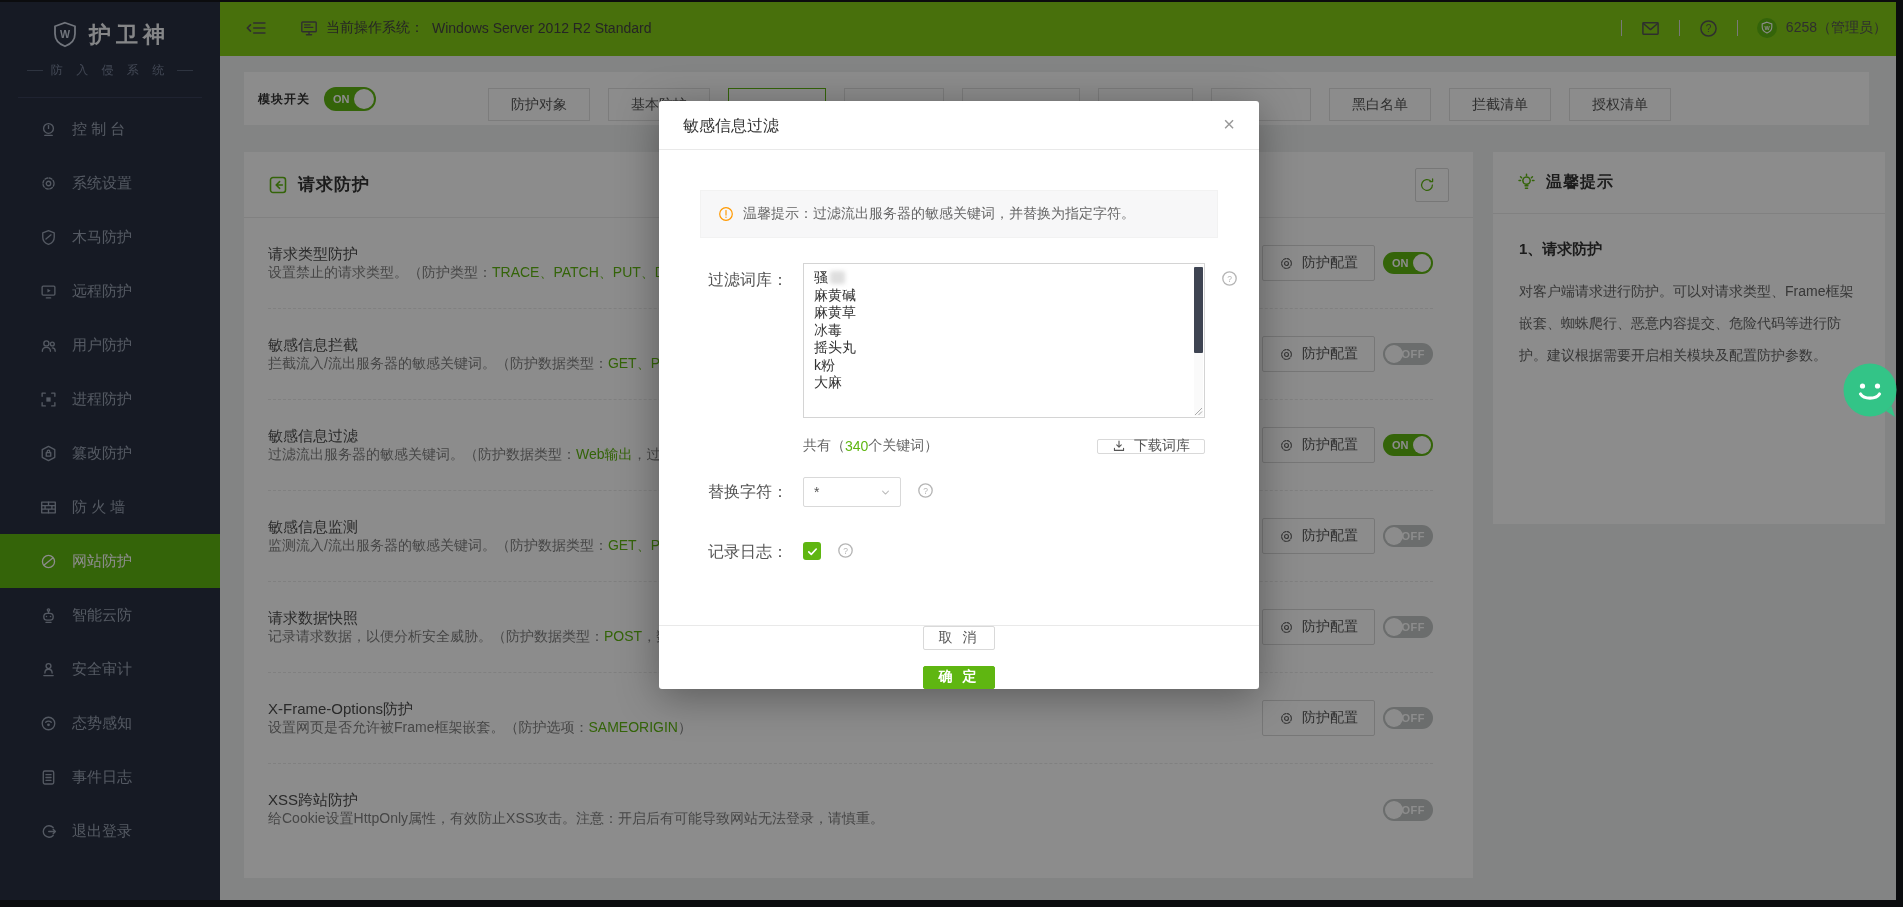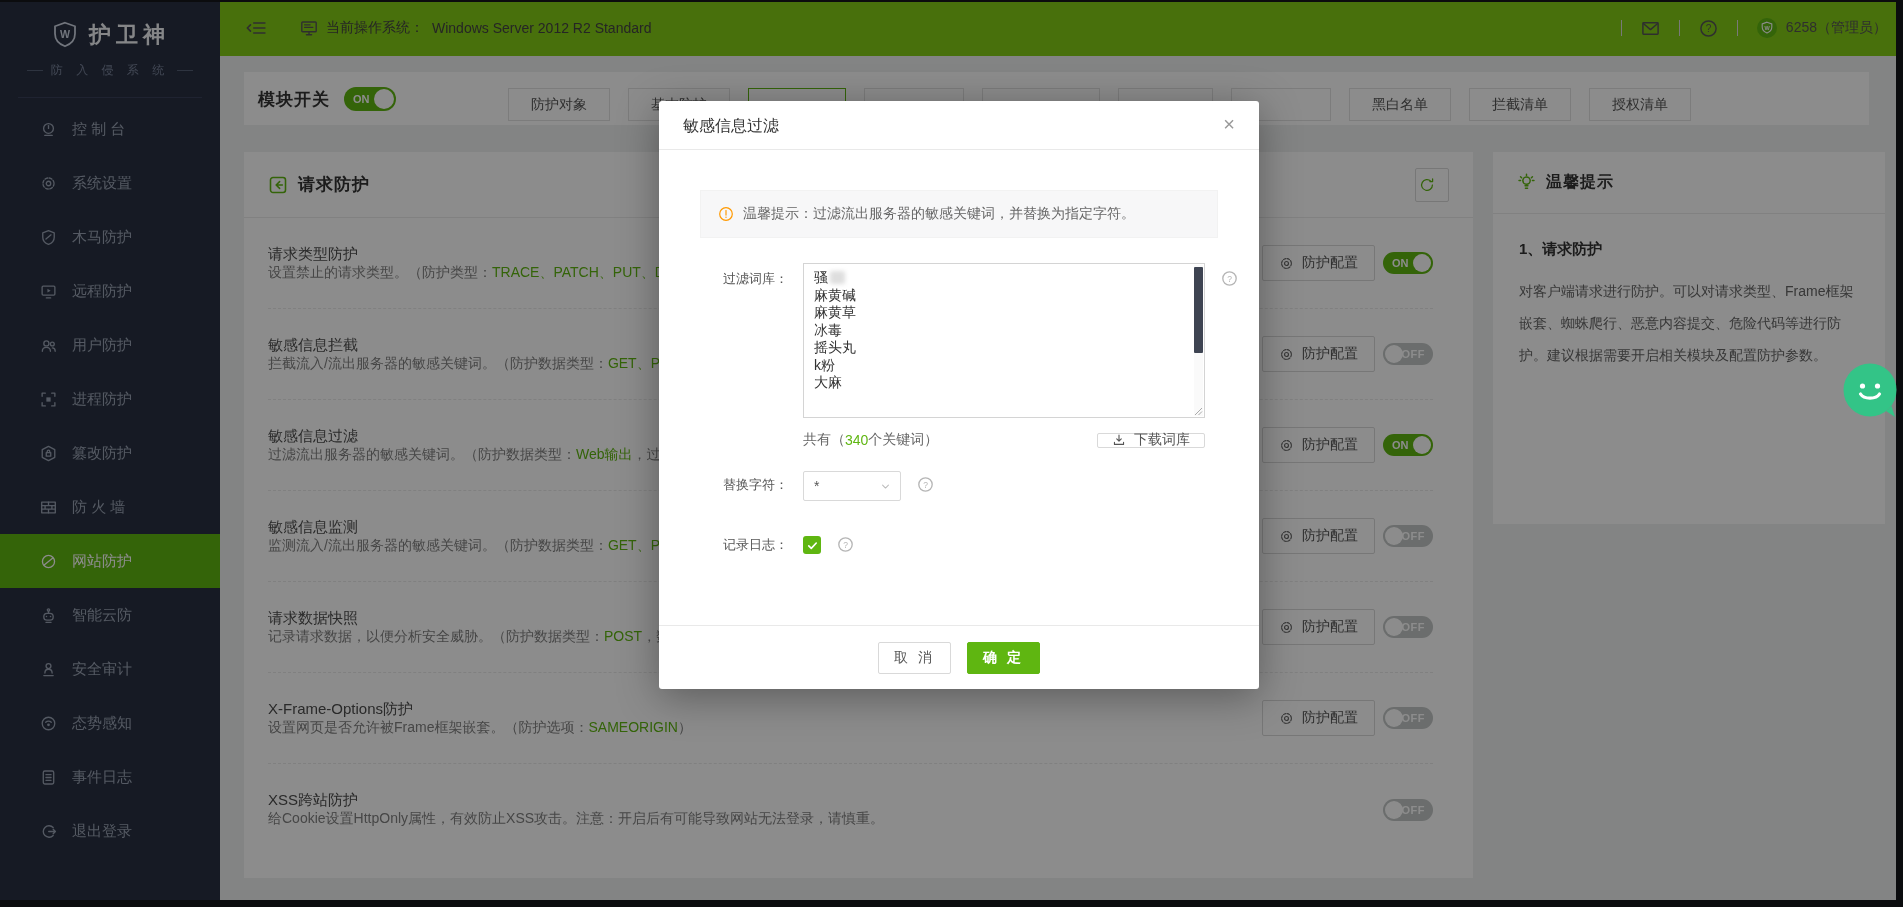--- a/index.html
+++ b/index.html
@@ -27,21 +27,21 @@
   .os-wrap .ic { width:18px; height:18px; color:#555; }
   .hdr-right { margin-left:auto; display:flex; align-items:center; padding-right:16px; color:#555; }
   .hdr-sep { width:1px; height:16px; background:#dcdcdc; margin:0 19px; }
   .hdr-right .hic { width:19px; height:19px; color:#555; }
   .user-wrap { display:flex; align-items:center; gap:9px; font-size:14px; color:#555; }
   .user-wrap .ic { width:20px; height:20px; }
 
   
   #modulebar { position:absolute; left:244px; top:72px; width:1625px; height:53px; background:#fff; display:flex; align-items:flex-start; z-index:10; }
   .mswitch { display:flex; align-items:center; gap:14px; margin-left:14px; margin-top:15px; }
-  .mswitch-label { font-size:17px; font-weight:bold; color:#333; letter-spacing:1px; }
+  .mswitch-label { font-size:12px; font-weight:bold; color:#333; letter-spacing:1px; }
   .toggle { position:relative; border-radius:12px; display:flex; align-items:center; cursor:pointer; }
   .toggle.big { width:52px; height:24px; }
   .toggle.small { width:50px; height:22px; }
   .toggle.on { background:#5fb611; }
   .toggle.off { background:#c3c7c6; }
   .toggle .knob { position:absolute; top:2px; background:#fff; border-radius:50%; }
   .toggle.big .knob { width:20px; height:20px; }
   .toggle.small .knob { width:18px; height:18px; }
   .toggle.on .knob { right:2px; }
   .toggle.off .knob { left:2px; }
@@ -90,42 +90,42 @@
 
   
   #overlay { position:absolute; inset:0; background:rgba(0,0,0,0.45); z-index:100; }
   #modal { position:absolute; left:659px; top:101px; width:600px; height:588px; background:#fff; border-radius:3px; box-shadow:0 8px 40px rgba(0,0,0,.35); z-index:110; }
   .modal-head { height:49px; line-height:49px; padding:0 24px; border-bottom:1px solid #e9e9e9; font-size:16px; color:#333; position:relative; }
   .modal-close { position:absolute; right:18px; top:0; height:49px; line-height:46px; font-size:20px; color:#999; cursor:pointer; padding:0 6px; }
   .modal-body { padding:40px 41px 0 41px; }
   .tipbar { height:48px; background:#f7f7f8; border:1px solid #f2f2f2; display:flex; align-items:center; padding:0 17px; gap:9px; font-size:14px; color:#666; }
   .tipbar .ic { width:16px; height:16px; }
   .form-row { display:flex; margin-top:25px; }
-  .form-label { width:88px; text-align:right; font-size:13px; color:#555; flex:none; margin-right:15px; padding-top:7px; }
+  .form-label { width:88px; text-align:right; font-size:16px; color:#555; flex:none; margin-right:15px; padding-top:7px; }
   .field { width:402px; }
   .words-box { position:relative; width:402px; height:155px; border:1px solid #d4d4d4; background:#fff; padding:5px 18px 5px 10px; overflow:hidden; cursor:text; }
   .wline { font-size:14px; line-height:17.5px; color:#333; display:flex; align-items:center; gap:2px; }
   .redact { display:inline-block; width:15px; height:13px; background:#dedede; filter:blur(2px); border-radius:2px; }
   .ta-scroll { position:absolute; right:1px; top:1px; bottom:1px; width:9px; background:#fafafa; }
   .ta-thumb { position:absolute; right:0; top:2px; width:9px; height:86px; background:#3e4452; border-radius:1px; }
   .ta-resize { position:absolute; right:1px; bottom:1px; width:9px; height:9px; color:#aaa; }
-  .count-line { display:flex; align-items:center; margin-top:13px; font-size:14px; color:#666; }
+  .count-line { display:flex; align-items:center; margin-top:19px; font-size:14px; color:#666; }
   .count-line .hl { color:#5fb611; }
   .dl-btn { margin-left:auto; height:15px; display:flex; align-items:center; gap:8px; border:1px solid #d9d9d9; border-radius:2px; background:#fff; padding:0 14px; font-size:14px; color:#555; cursor:pointer; }
   .dl-btn .ic { width:14px; height:14px; }
   .qmark { width:17px; height:17px; color:#b5b5b5; margin-left:16px; margin-top:7px; }
   .select-box { width:98px; height:30px; border:1px solid #d9d9d9; border-radius:2px; display:flex; align-items:center; padding:0 8px 0 10px; font-size:14px; color:#555; cursor:pointer; background:#fff; }
   .select-box .ic { margin-left:auto; width:13px; height:13px; color:#bbb; }
   .row-replace { margin-top:22px; }
   .row-log { margin-top:30px; }
   .row-log .form-label, .row-replace .form-label { padding-top:5px; }
   .checkbox { width:18px; height:18px; background:#5fb611; border-radius:3px; display:flex; align-items:center; justify-content:center; cursor:pointer; margin-top:5px; }
   .checkbox .ic { width:13px; height:13px; }
   .row-log .qmark, .row-replace .qmark { margin-top:5px; }
-  .modal-foot { position:absolute; left:0; right:0; bottom:0; height:64px; border-top:1px solid #e9e9e9; display:flex; align-items:center; justify-content:center; gap:16px; }
+  .modal-foot { position:absolute; left:0; right:0; bottom:0; height:64px; border-top:1px solid #e9e9e9; display:flex; align-items:center; justify-content:center; gap:16px;flex-direction:column; }
   .btn { height:32px; border-radius:2px; font-size:14px; display:flex; align-items:center; justify-content:center; cursor:pointer; letter-spacing:3px; padding:0 15px; }
   .btn-plain { background:#fff; border:1px solid #d9d9d9; color:#555; }
   .btn-green { background:#5fb611; border:1px solid #5fb611; color:#fff; font-weight:bold; }
 </style>
 </head>
 <body>
 
 <div id="app">
 
   <div id="sidebar">

